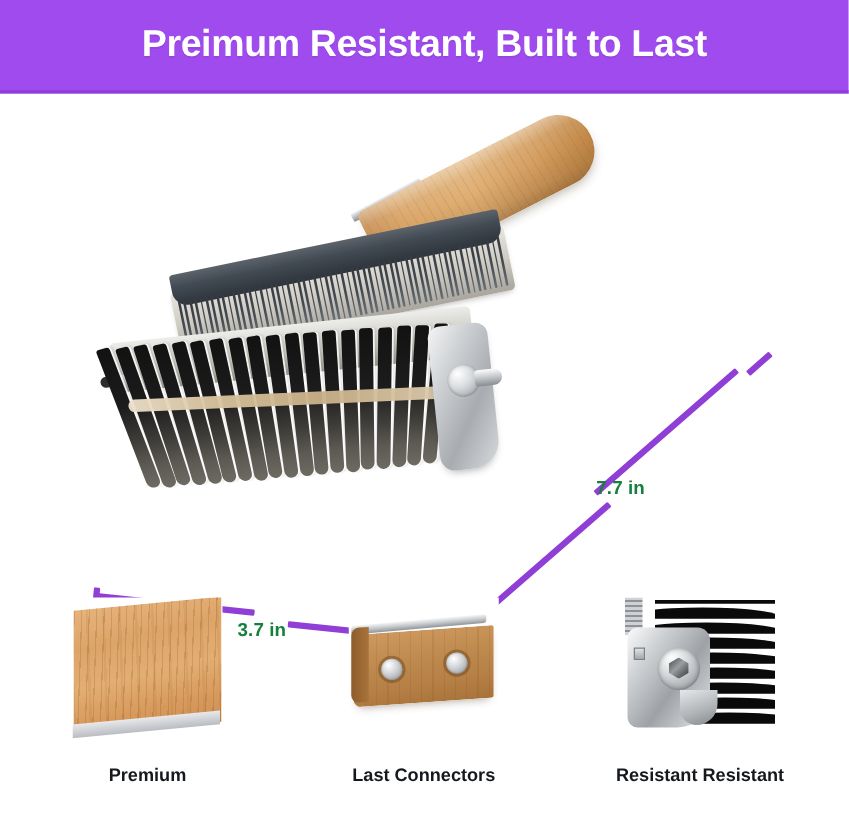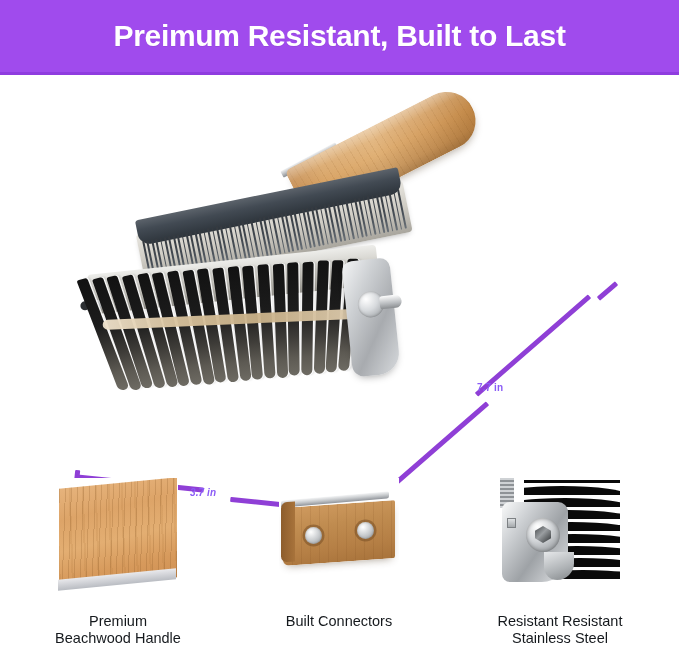--- a/index.html
+++ b/index.html
@@ -142,31 +142,31 @@
   }
 
   
   .dim-line {
     position:absolute; height:5px; background:#8f3fd6; border-radius:1px;
   }
   .dim-cap {
     position:absolute; width:5px; height:24px; background:#8f3fd6; border-radius:1px;
   }
   #dim-h-label, #dim-d-label {
-    position:absolute; color:#8b5cf6; font-size:10px; font-weight:bold;
+    position:absolute; color:#15803d; font-size:15px; font-weight:bold;
     letter-spacing:.1px; white-space:nowrap;
   }
 
   
   #dim-h { position:absolute; left:60px; top:380px; width:300px; height:80px; }
   #dim-h .seg-a { left:16px; top:26px; width:128px; transform:rotate(6deg); }
   #dim-h .seg-b { left:170px; top:48px; width:118px; transform:rotate(6deg); }
   #dim-h .cap-a { left:14px; top:15px; transform:rotate(6deg); }
   #dim-h .cap-b { left:280px; top:41px; transform:rotate(6deg); }
-  #dim-h-label { left:130px; top:32px;font-style:italic; }
+  #dim-h-label { left:130px; top:41px; }
 
   
   #dim-d { position:absolute; left:370px; top:190px; width:260px; height:250px; }
   #dim-d .seg-c {
     left:88px; top:78px; width:150px; transform:rotate(-41deg); transform-origin:50% 50%;
   }
   #dim-d .seg-d {
     left:-14px; top:185px; width:150px; transform:rotate(-41deg); transform-origin:50% 50%;
   }
   #dim-d .cap-c { left:235px; top:14px; transform:rotate(49deg); }
@@ -182,21 +182,21 @@
   #feature-1 { left:236px; }
   #feature-2 { left:457px; }
 
   .thumb {
     position:absolute; left:43px; top:13px; width:120px; height:113px;
     overflow:hidden; background:#ffffff;
   }
   .caption {
     position:absolute; left:0; top:148px; width:206px;
     text-align:center; color:#15191d;
-    font-size:14.5px; font-weight:normal; line-height:17px;
+    font-size:14.5px; font-weight:bold; line-height:17px;
   }
   .caption span { display:block; }
 
   
   #thumb-wood-slab {
     position:absolute; left:1px; top:5px; width:118px; height:100px;
     transform:skewY(-5.5deg);
     background:
       repeating-linear-gradient(92deg,
         rgba(128,80,30,0.22) 0px, rgba(128,80,30,0.22) 1px,
@@ -421,34 +421,33 @@
 
 <div id="features">
 
   <div class="feature" id="feature-0">
     <div class="thumb">
       <div id="thumb-wood-slab"></div>
       <div id="thumb-wood-base"></div>
     </div>
     <div class="caption">
       <span>Premium</span>
-      <span>Beachwood Handle</span>
     </div>
   </div>
 
   <div class="feature" id="feature-1">
     <div class="thumb">
       <div id="thumb-conn-strip"></div>
       <div id="thumb-conn-block"></div>
       <div id="thumb-conn-edge"></div>
       <div class="thumb-rivet" id="thumb-rivet-1"></div>
       <div class="thumb-rivet" id="thumb-rivet-2"></div>
     </div>
     <div class="caption">
-      <span>Built Connectors</span>
+      <span>Last Connectors</span>
     </div>
   </div>
 
   <div class="feature" id="feature-2">
     <div class="thumb">
       <div id="thumb-steel-blades">
           <i style="top: -6px; left: -30px;"></i>
           <i style="top: 6px; left: -27px;"></i>
           <i style="top: 18px; left: -24px;"></i>
           <i style="top: 30px; left: -21px;"></i>
@@ -459,17 +458,16 @@
           <i style="top: 90px; left: -6px;"></i>
         </div>
       <div id="thumb-steel-rail"></div>
       <div id="thumb-steel-housing"></div>
       <div id="thumb-steel-hook"></div>
       <div id="thumb-steel-notch"></div>
       <div id="thumb-steel-bolt"></div>
     </div>
     <div class="caption">
       <span>Resistant Resistant</span>
-      <span>Stainless Steel</span>
     </div>
   </div>
 
 </div>
 
 </body></html>

